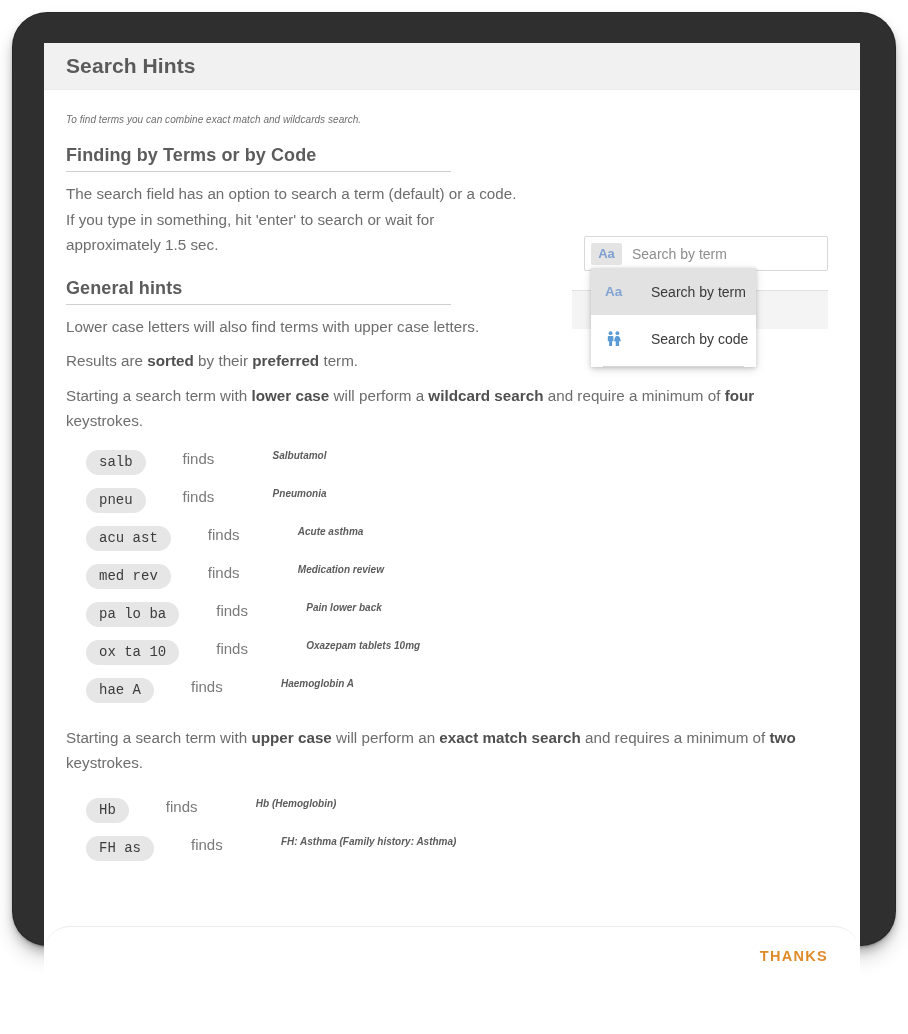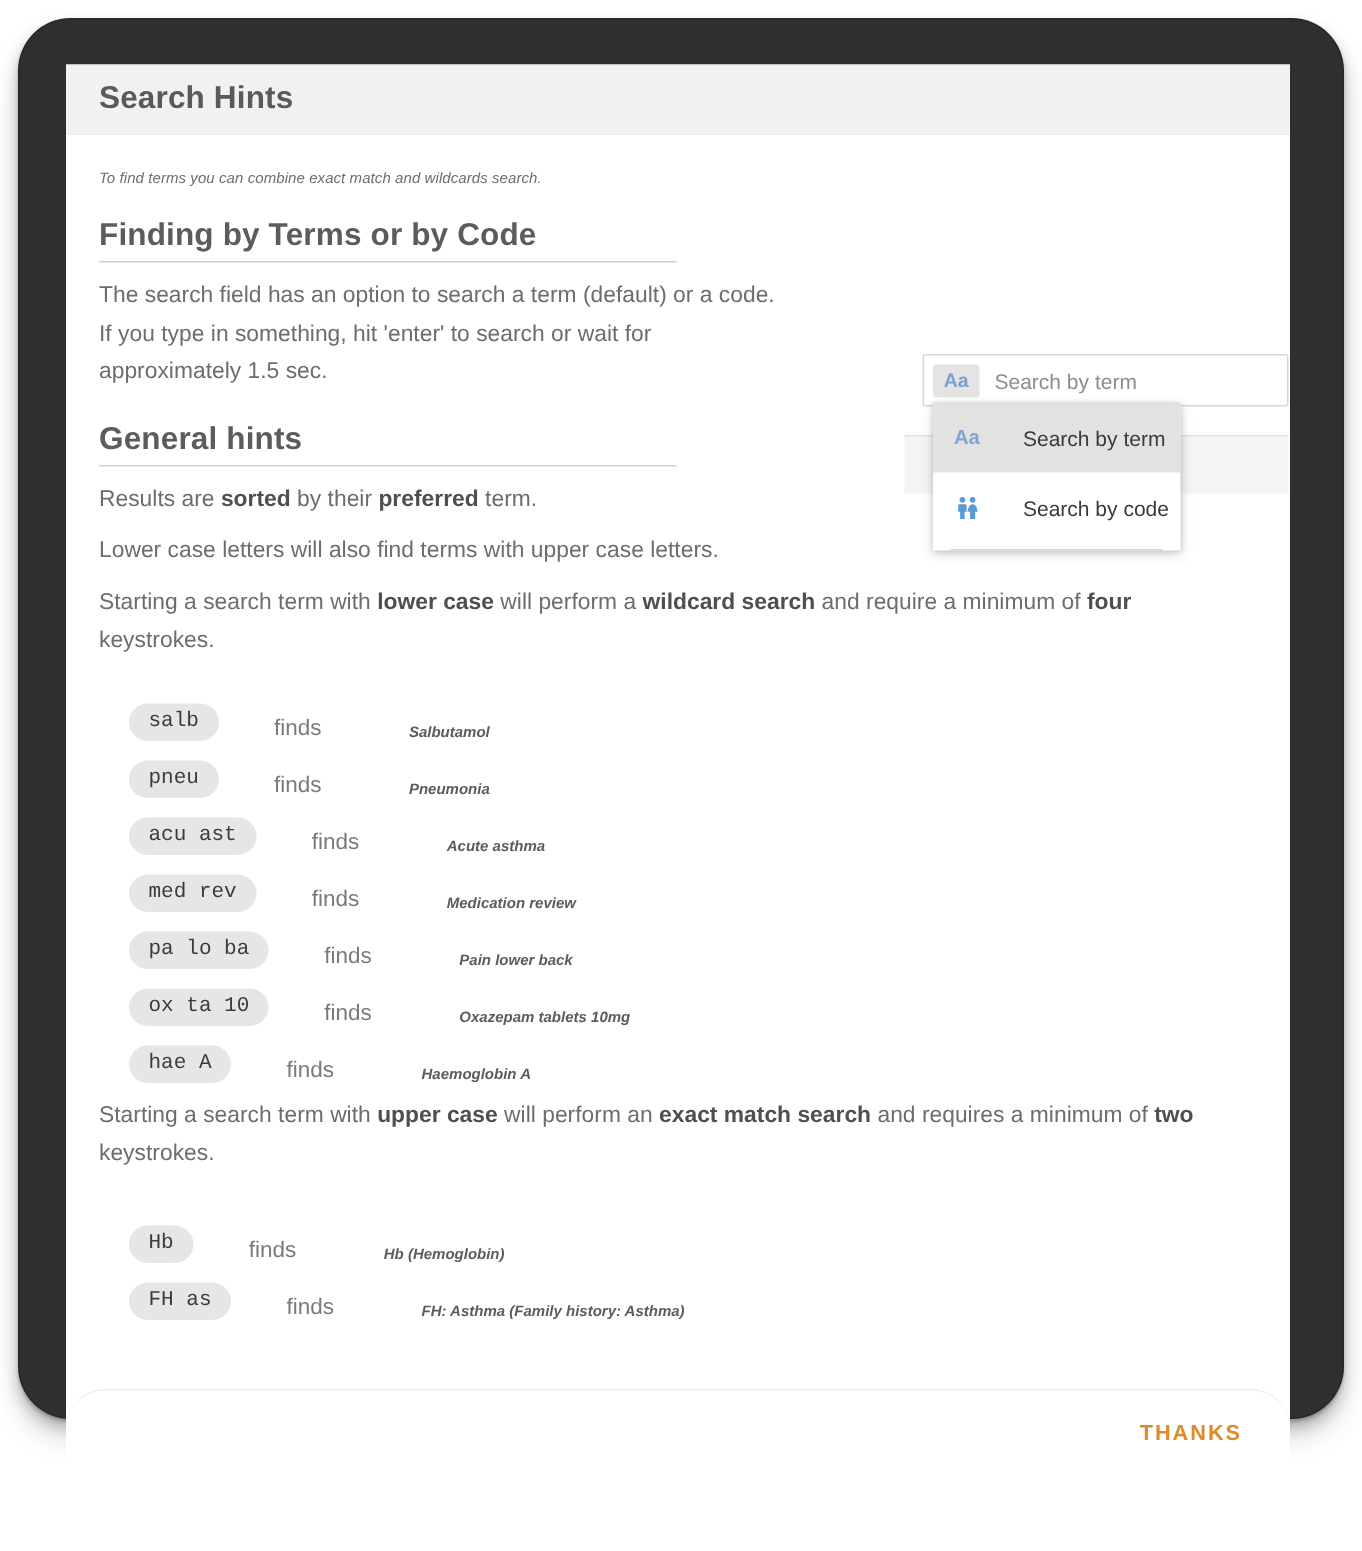--- a/index.html
+++ b/index.html
@@ -73,21 +73,21 @@
 
   
   .intro {
     font-size: 10px;
     font-style: italic;
     color: #6d6d6d;
     margin: 6px 0 0 0;
     letter-spacing: 0.05px;
   }
   h2.section-heading {
-    font-size: 21px;
+    font-size: 18px;
     font-weight: bold;
     color: #5c5c5c;
     margin: 20px 0 0 0;
     padding: 0 0 5px 0;
     width: 385px;
     border-bottom: 1px solid #cfcfcf;
     letter-spacing: 0.1px;
   }
   p.para {
     font-size: 15.2px;
@@ -104,21 +104,21 @@
 
   
   .examples {
     margin: 16px 0 0 0;
     padding: 0;
     list-style: none;
   }
   .examples.second { margin-top: 22px; }
   .example-row {
     display: flex;
-    align-items: flex-end;
+    align-items: flex-start;
     height: 38px;
   }
   .chip {
     min-width: 38px;
     height: 25px;
     background: #e6e6e6;
     border-radius: 13px;
     display: inline-flex;
     align-items: center;
     justify-content: center;
@@ -142,21 +142,21 @@
   .finds-target {
     font-size: 10px;
     font-weight: bold;
     font-style: italic;
     color: #5c5c5c;
   }
 
   
   .shot {
     position: absolute;
-    left: 559px;
+    left: 528px;
     top: 146px;
     width: 256px;
     height: 152px;
     text-align: center;
   }
   .shot-band {
     position: absolute;
     left: 0;
     top: 54px;
     width: 256px;
@@ -282,23 +282,23 @@
         <h2 class="section-heading">Finding by Terms or by Code</h2>
 
         <p class="para narrow">
           <span>The search field has an option to search a term (default) or a code.</span><br>
           <span>If you type in something, hit 'enter' to search or wait for</span><br>
           <span>approximately 1.5 sec.</span>
         </p>
 
         <h2 class="section-heading">General hints</h2>
 
+        <p class="para wide">Lower case letters will also find terms with upper case letters.</p>
+
         <p class="para wide spaced-top"><span>Results are </span><b>sorted</b><span> by their </span><b>preferred</b><span> term.</span></p>
-
-        <p class="para wide">Lower case letters will also find terms with upper case letters.</p>
 
         <p class="para wide spaced-top"><span>Starting a search term with </span><b>lower case</b><span> will perform a </span><b>wildcard search</b><span> and require a minimum of </span><b>four</b><span> keystrokes.</span></p>
 
         <ul class="examples" id="wildcard-examples">
             <li class="example-row">
               <span class="chip">salb</span>
               <span class="finds">finds</span>
               <span class="finds-target">Salbutamol</span>
             </li>
             <li class="example-row">

